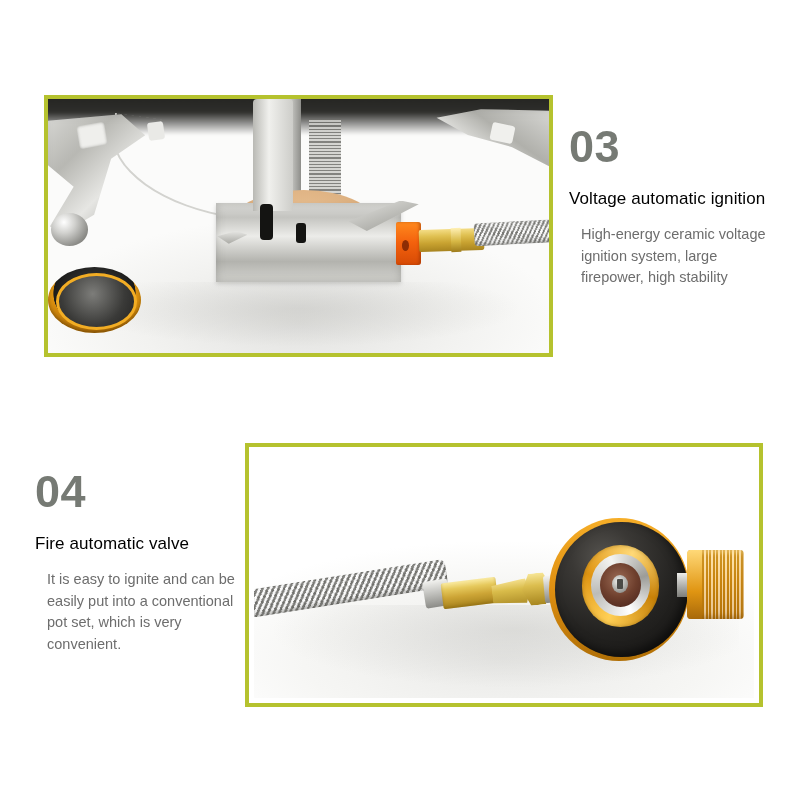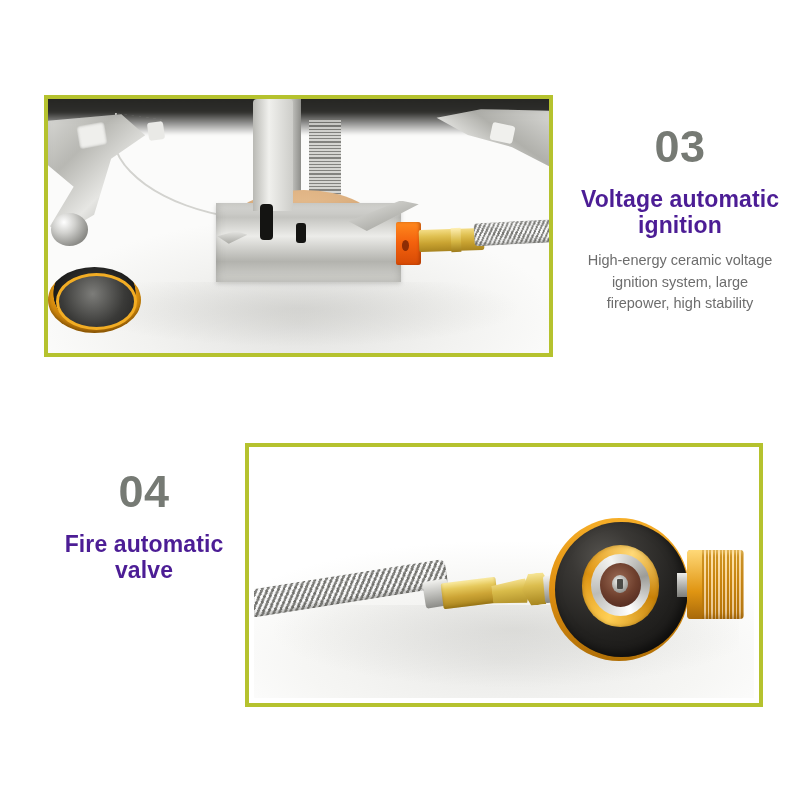--- a/index.html
+++ b/index.html
@@ -32,36 +32,36 @@
     border:4px solid #b5c22e;
   }
   
   #frame-bottom{
     left:245px;top:443px;width:518px;height:264px;
     border:4px solid #b5c22e;
     padding:5px;
   }
 
   
-  .text-col{position:absolute;text-align:center;}
+  .text-col{position:absolute;}
   #text-03{left:569px;top:122px;width:222px;}
   #text-04{left:35px;top:467px;width:218px;}
 
   .num{
     font-size:45px;
     font-weight:bold;
     color:#767a74;
     line-height:50px;
     letter-spacing:0.5px;
     margin:0 0 14px 0;
   }
   .head{
-    font-size:23px;
-    font-weight:bold;
-    color:#4c1d95;
+    font-size:17px;
+    font-weight:normal;
+    color:#000000;
     line-height:26px;
     margin:0 0 12px 0;
     letter-spacing:0.1px;
   }
   .body-txt{
     font-size:14.5px;
     color:#6d6d6d;
     line-height:21.5px;
     margin:12px;
   }
@@ -371,20 +371,21 @@
 
   <div class="text-col" id="text-03">
     <div class="num">03</div>
     <div class="head">Voltage automatic ignition</div>
     <div class="body-txt">High-energy ceramic voltage ignition system, large firepower, high stability</div>
   </div>
 
   <div class="text-col" id="text-04">
     <div class="num">04</div>
     <div class="head">Fire automatic valve</div>
+    <div class="body-txt">It is easy to ignite and can be easily put into a conventional pot set, which is very convenient.</div>
   </div>
 
   <div class="photo-frame" id="frame-bottom">
     <div class="photo-inner">
       <div class="ph2-bg"></div>
       <div class="ph2-shadow"></div>
       <div class="ph2-hose"></div>
       <div class="ph2-hose-end"></div>
       <div class="ph2-brass1"></div>
       <div class="ph2-brass2"></div>

